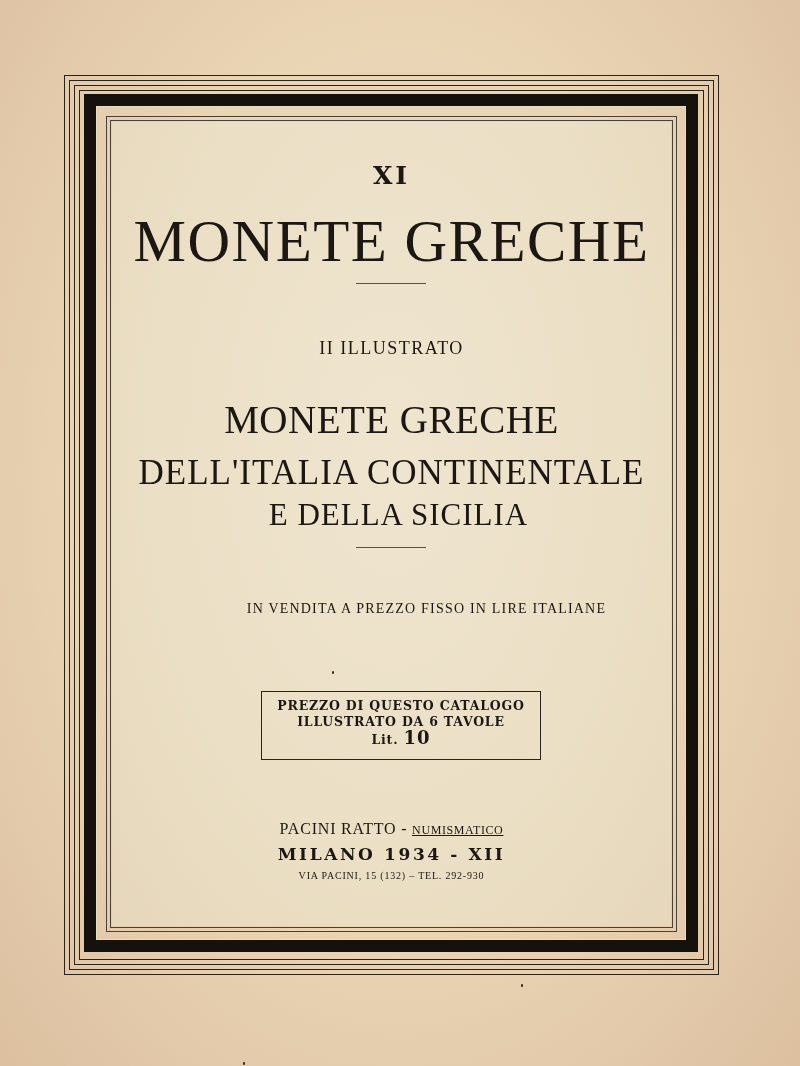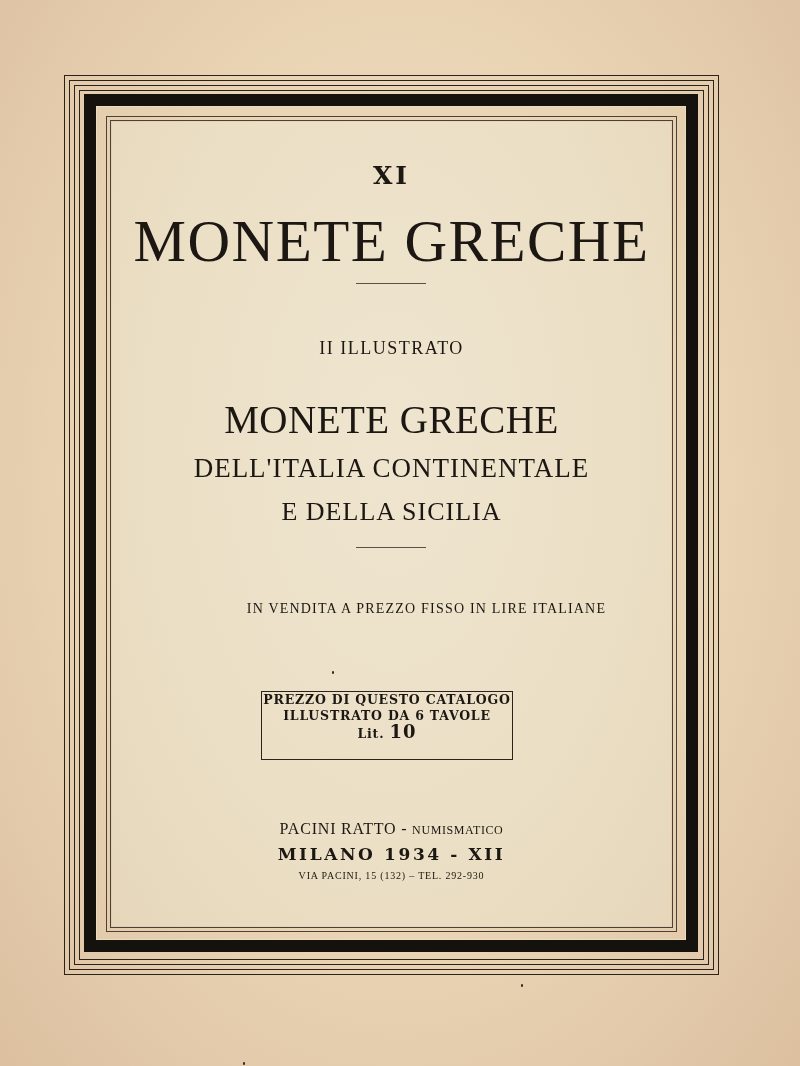--- a/index.html
+++ b/index.html
@@ -73,58 +73,61 @@
     font-size: 18px;
     letter-spacing: 1.5px;
   }
   .subtitle {
     top: 393px;
     font-size: 39px;
     letter-spacing: 0.5px;
   }
   .region1 {
     top: 449px;
-    font-size: 27px;
+    font-size: 35px;
     letter-spacing: 1px;
     text-align: center;
   }
   .region2 {
     top: 493px;
-    font-size: 26px;
+    font-size: 31px;
     letter-spacing: 1px;
+    margin-left: 7px;
   }
   .sale-note {
     top: 597px;
     font-size: 14px;
     letter-spacing: 1.2px;
     margin-left: 35px;
   }
   .price-box {
     position: absolute;
     left: 261px; top: 687px;
-    width: 252px; height: 69px;
+    width: 280px; height: 69px;
     box-sizing: border-box;
     border: 1.6px solid #2a231c;
     text-align: center;
     font-family: "DejaVu Serif", "Liberation Serif", serif;
     font-weight: bold;
     font-size: 12.5px;
     letter-spacing: 0.8px;
     line-height: 16px;
+    padding-top: 6px;
   }
   .price-box .line { display: block; white-space: nowrap; }
   .price-box .price-amount { font-size: 18px; letter-spacing: 1px; }
   .publisher {
     top: 816px;
     font-size: 16px;
     letter-spacing: 0.8px;
   }
   .publisher .role {
     font-size: 12px;
     letter-spacing: 0.6px;
+    text-decoration: underline;
   }
   .city {
     top: 840px;
     font-size: 17px;
     font-weight: bold;
     letter-spacing: 2.6px;
     font-family: "DejaVu Serif", "Liberation Serif", serif;
   }
   .address {
     top: 866px;

